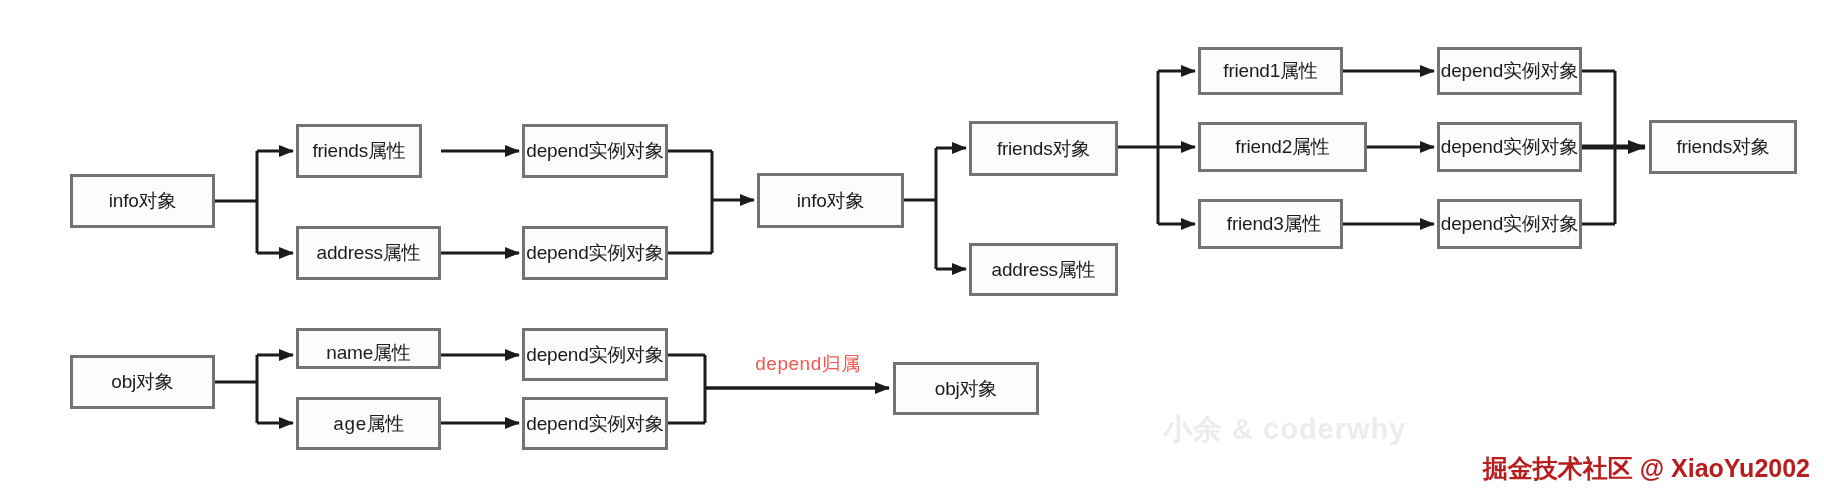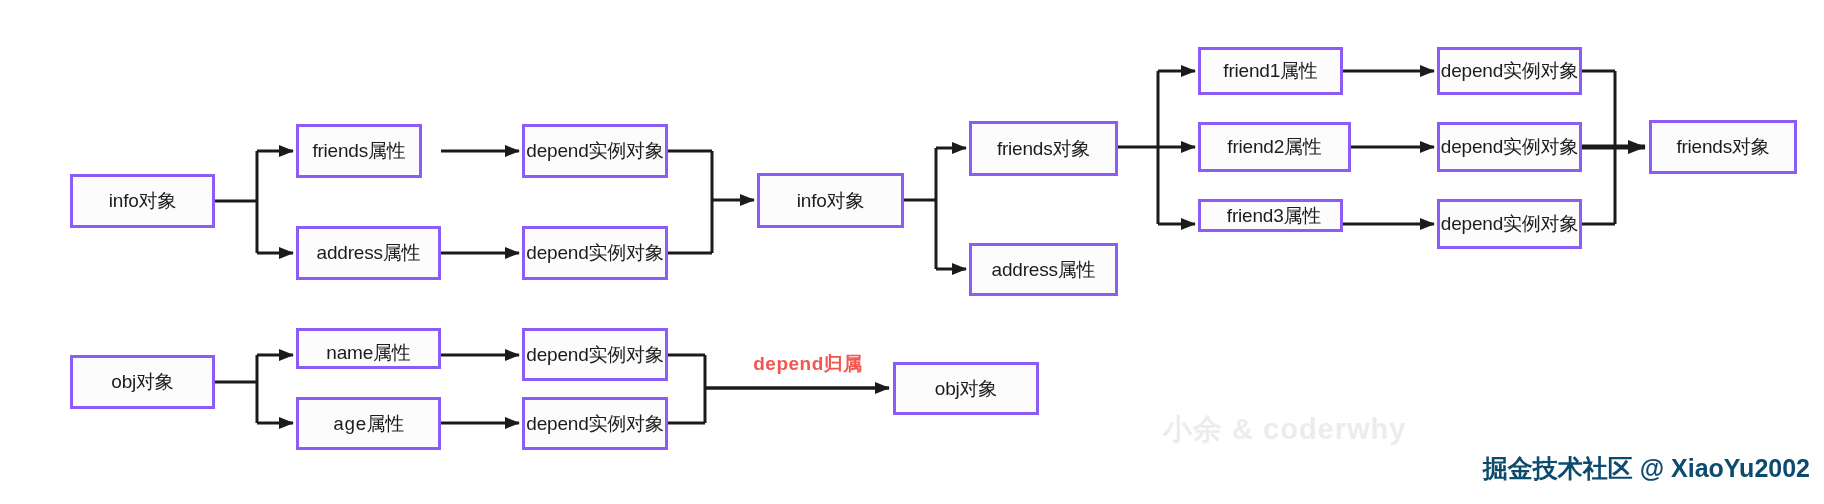--- a/index.html
+++ b/index.html
@@ -3,60 +3,60 @@
 <meta charset="utf-8">
 <style>
   html,body { margin:0; padding:0; background:#ffffff; }
   #canvas {
     position:relative; width:1824px; height:504px; background:#ffffff;
     font-family:"Liberation Sans", sans-serif; overflow:hidden;
   }
   #wires { position:absolute; left:0; top:0; width:1824px; height:504px; }
   .node {
     position:absolute; box-sizing:border-box;
-    background:#fcfcfc; border:3px solid #8b5cf6;
+    background:#fcfcfc; border:3px solid #737373;
     display:flex; align-items:center; justify-content:center;
     font-size:19px; color:#1c1c1c; white-space:nowrap; letter-spacing:-0.2px;
   }
   
   .n-info1        { left:70px;   top:174px; width:145px; height:54px; }
   .n-friends-attr { left:296px;  top:124px; width:126px; height:54px; }
   .n-depend1      { left:522px;  top:124px; width:146px; height:54px; }
   .n-address-attr { left:296px;  top:226px; width:145px; height:54px; }
   .n-depend2      { left:522px;  top:226px; width:146px; height:54px; }
   .n-info2        { left:757px;  top:173px; width:147px; height:55px; }
   .n-friends-obj  { left:969px;  top:121px; width:149px; height:55px; }
   .n-address-attr2{ left:969px;  top:243px; width:149px; height:53px; }
   .n-friend1      { left:1198px; top:47px;  width:145px; height:48px; }
-  .n-friend2      { left:1198px; top:122px; width:153px; height:50px; }
-  .n-friend3      { left:1198px; top:199px; width:145px; height:33px;padding-left:7px; }
+  .n-friend2      { left:1198px; top:122px; width:169px; height:50px; }
+  .n-friend3      { left:1198px; top:199px; width:145px; height:50px;padding-left:7px; }
   .n-depend3      { left:1437px; top:47px;  width:145px; height:48px; }
   .n-depend4      { left:1437px; top:122px; width:145px; height:50px; }
   .n-depend5      { left:1437px; top:199px; width:145px; height:50px; }
   .n-friends-obj2 { left:1649px; top:120px; width:148px; height:54px; }
   
   .n-obj1         { left:70px;   top:355px; width:145px; height:54px; }
   .n-name-attr    { left:296px;  top:328px; width:145px; height:41px;align-items:flex-end; }
   .n-age-attr     { left:296px;  top:397px; width:145px; height:53px;font-family:Liberation Mono, monospace; }
   .n-depend6      { left:522px;  top:328px; width:146px; height:53px; }
   .n-depend7      { left:522px;  top:397px; width:146px; height:53px; }
   .n-obj2         { left:893px;  top:362px; width:146px; height:53px; }
 
   .arrow-label {
     position:absolute; left:752px; top:351px; width:112px;
-    text-align:center; font-size:19px; font-weight:bold; color:#f2564e;
+    text-align:center; font-size:19px; font-weight:normal; color:#f2564e;
     letter-spacing:0.5px;
   }
   .wm-center {
     position:absolute; left:1163px; top:410px;
     font-size:29px; font-weight:bold; color:#ececec; letter-spacing:1px;
   }
   .wm-bottom-right {
     position:absolute; right:14px; top:452px;
-    font-size:25px; font-weight:600; color:#0c4a6e;
+    font-size:25px; font-weight:600; color:#b91c1c;
     text-shadow:2px 2px 0 #ffffff;
   }
 </style>
 </head>
 <body>
 
 <div id="canvas">
 
   <svg id="wires" viewBox="0 0 1824 504" xmlns="http://www.w3.org/2000/svg">
     <defs>

